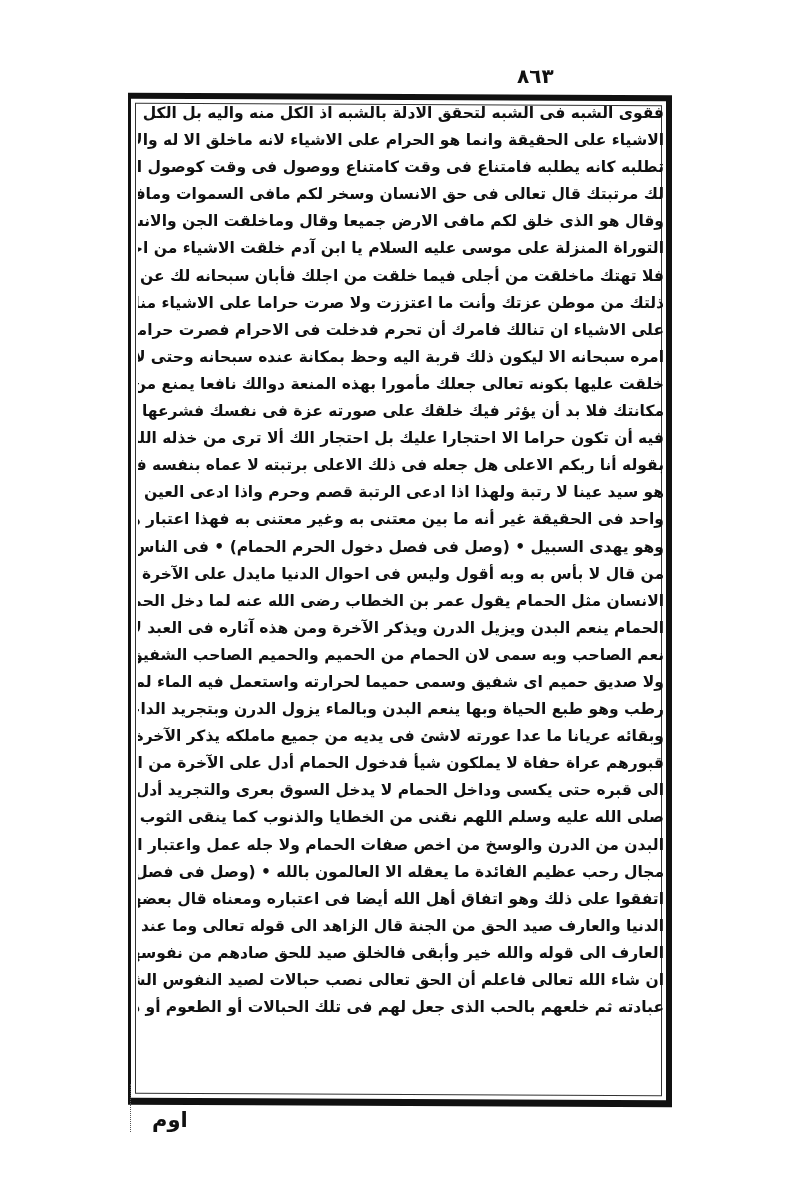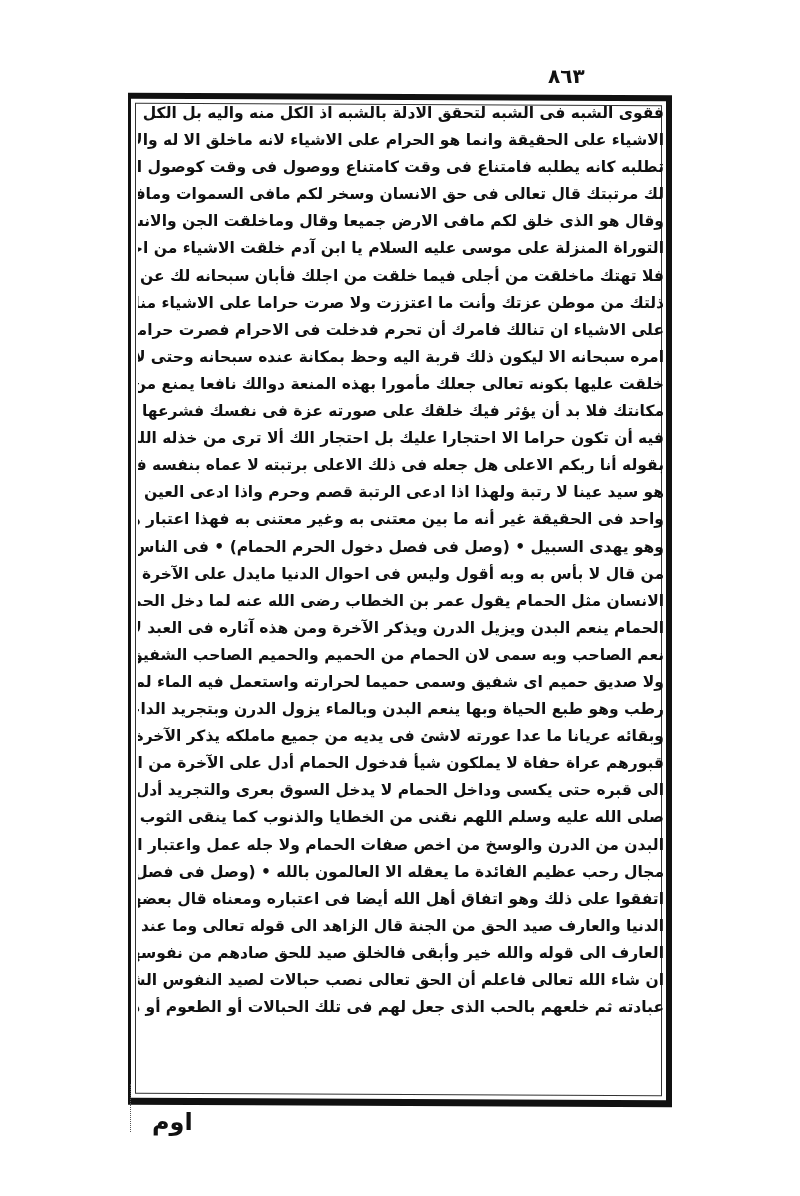--- a/index.html
+++ b/index.html
@@ -1,21 +1,21 @@
 <!DOCTYPE html>
 <html><head>
 <meta charset="utf-8">
 <style>
   html, body { margin: 0; padding: 0; }
   body {
     width: 800px; height: 1196px; background: #ffffff; position: relative; overflow: hidden;
     font-family: "DejaVu Sans", sans-serif; color: #111;
   }
   .page-number {
-    position: absolute; left: 548px; top: 64px; font-size: 20px; font-weight: bold;
+    position: absolute; left: 517px; top: 64px; font-size: 20px; font-weight: bold;
     direction: rtl; letter-spacing: 1px;
   }
   .frame {
     position: absolute; left: 128px; top: 94px; width: 544px; height: 1012px;
     box-sizing: border-box;
     border-top: 6px solid #111; border-bottom: 7px solid #111;
     border-left: 3px solid #111; border-right: 6px solid #111;
     transform: skewY(0.25deg);
   }
   .frame-inner {
@@ -25,21 +25,21 @@
   .text-block {
     position: absolute; left: 138px; top: 100px; width: 526px;
     direction: rtl;
   }
   .line {
     height: 27.1px; line-height: 27.1px; font-size: 15.5px; font-weight: bold;
     white-space: nowrap; overflow: hidden; text-align: justify; text-align-last: justify;
     direction: rtl; unicode-bidi: plaintext;
   }
   .signature {
-    position: absolute; left: 152px; top: 1108px; font-size: 24px; font-weight: bold; direction: rtl;
+    position: absolute; left: 152px; top: 1108px; font-size: 21px; font-weight: bold; direction: rtl;
   }
   .margin-dots {
     position: absolute; left: 130px; top: 1084px; width: 0; height: 48px;
     border-left: 1px dotted #555;
   }
 </style>
 </head>
 <body>
 
 <div class="page-number">٨٦٣</div>

